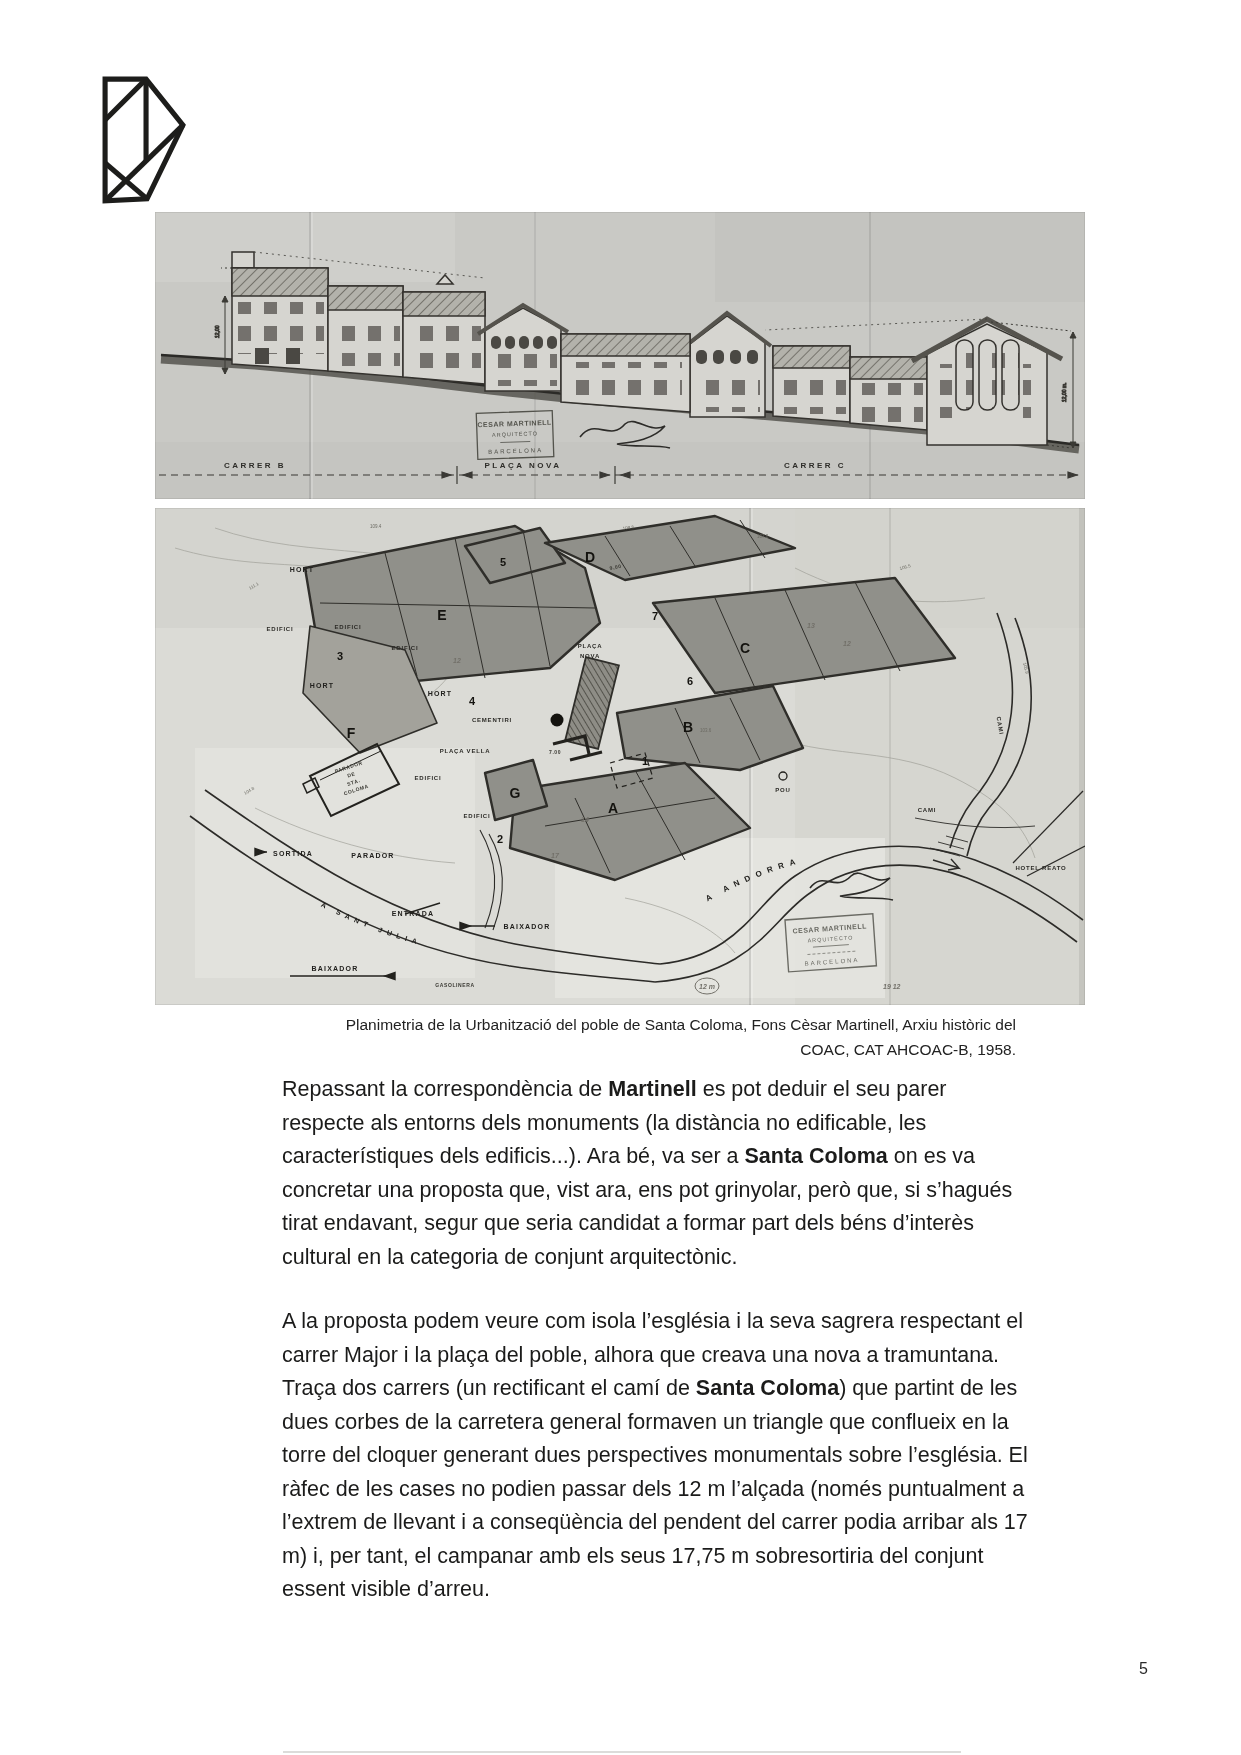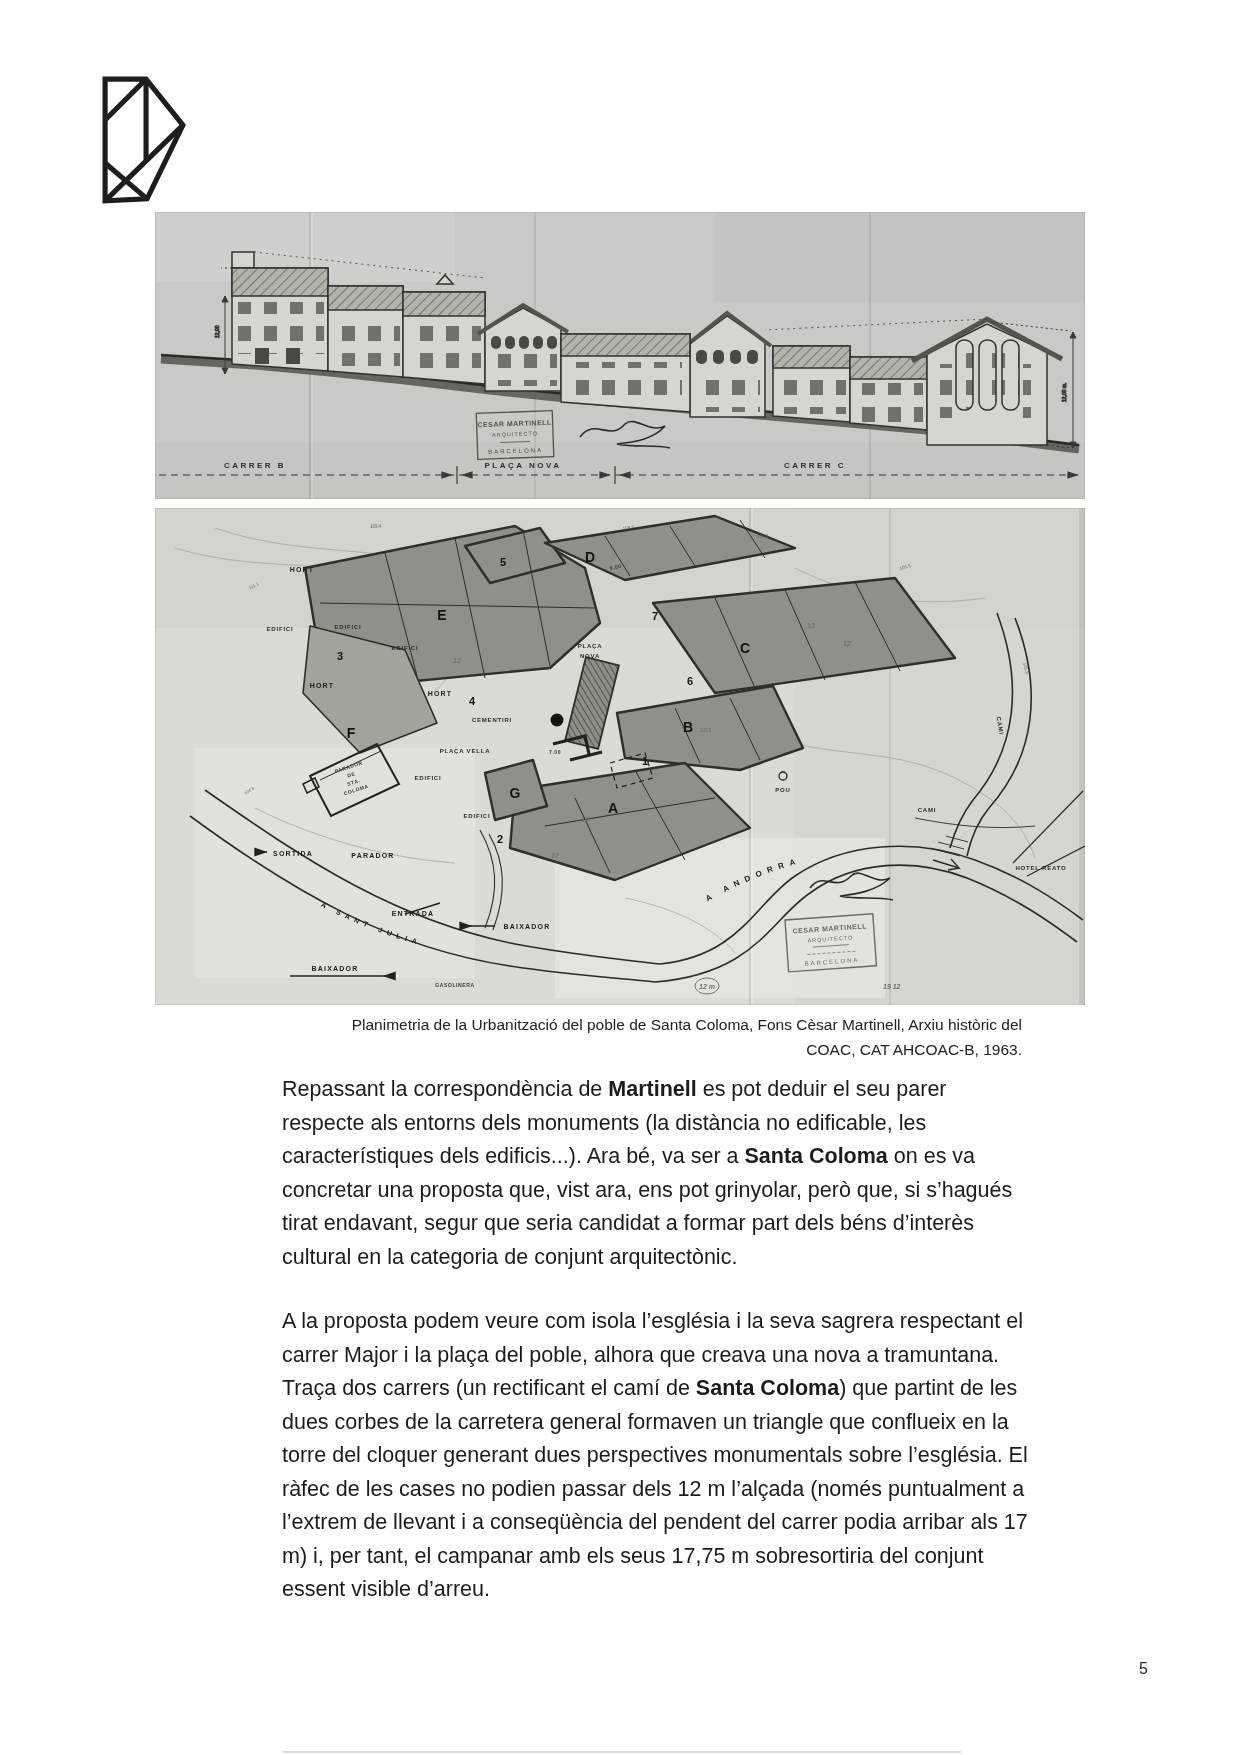--- a/index.html
+++ b/index.html
@@ -3,21 +3,21 @@
 <meta charset="utf-8">
 <style>
   html,body{margin:0;padding:0;background:#ffffff;}
   .page{position:relative;width:1241px;height:1755px;background:#ffffff;overflow:hidden;
         font-family:"Liberation Sans",sans-serif;color:#1c1c1c;}
   .logo{position:absolute;left:98px;top:76px;width:92px;height:128px;}
   .fig{position:absolute;left:155px;}
   .fig svg{display:block;}
   .fig-elevation{top:212px;width:930px;height:287px;}
   .fig-plan{top:508px;width:930px;height:497px;}
-  .caption{position:absolute;left:161px;top:1012px;width:861px;text-align:right;
+  .caption{position:absolute;left:155px;top:1012px;width:861px;text-align:right;
            font-size:15.5px;line-height:25px;color:#222;}
   .body-text{position:absolute;left:282px;top:1073px;width:748px;font-size:21.5px;
              line-height:33.5px;color:#1b1b1a;}
   .body-text p{margin:0 0 31px 0;}
   .b{font-weight:bold;}
   .page-num{position:absolute;left:1118px;top:1660px;width:30px;text-align:right;
             font-size:16px;color:#2a2a2a;}
   .bottom-edge{position:absolute;left:283px;top:1751px;width:678px;height:2px;background:#dcdcda;}
 
   
@@ -370,21 +370,21 @@
     </g>
 
     <path d="M655,380 C668,362 680,385 696,368 C706,358 718,378 735,370 C720,384 700,386 685,388 C702,392 722,388 738,392" fill="none" stroke="#2c2b28" stroke-width="1.6"></path>
 
     <rect x="0" y="0" width="930" height="497" fill="none" stroke="rgba(0,0,0,0.15)" stroke-width="1"></rect>
   </svg>
   </div>
 
   <div class="caption">
     <div>Planimetria de la Urbanització del poble de Santa Coloma, Fons Cèsar Martinell, Arxiu històric del</div>
-    <div>COAC, CAT AHCOAC-B, 1963.</div>
+    <div>COAC, CAT AHCOAC-B, 1958.</div>
   </div>
 
   <div class="body-text">
     <p><span>Repassant la correspondència de </span><span class="b">Martinell</span><span> es pot deduir el seu parer respecte als entorns dels monuments (la distància no edificable, les característiques dels edificis...). Ara bé, va ser a </span><span class="b">Santa Coloma</span><span> on es va concretar una proposta que, vist ara, ens pot grinyolar, però que, si s’hagués tirat endavant, segur que seria candidat a formar part dels béns d’interès cultural en la categoria de conjunt arquitectònic.</span></p>
     <p><span>A la proposta podem veure com isola l’església i la seva sagrera respectant el carrer Major i la plaça del poble, alhora que creava una nova a tramuntana. Traça dos carrers (un rectificant el camí de </span><span class="b">Santa Coloma</span><span>) que partint de les dues corbes de la carretera general formaven un triangle que conflueix en la torre del cloquer generant dues perspectives monumentals sobre l’església. El ràfec de les cases no podien passar dels 12 m l’alçada (només puntualment a l’extrem de llevant i a conseqüència del pendent del carrer podia arribar als 17 m) i, per tant, el campanar amb els seus 17,75 m sobresortiria del conjunt essent visible d’arreu.</span></p>
   </div>
 
   <div class="page-num">5</div>
   <div class="bottom-edge"></div>
 </div>

